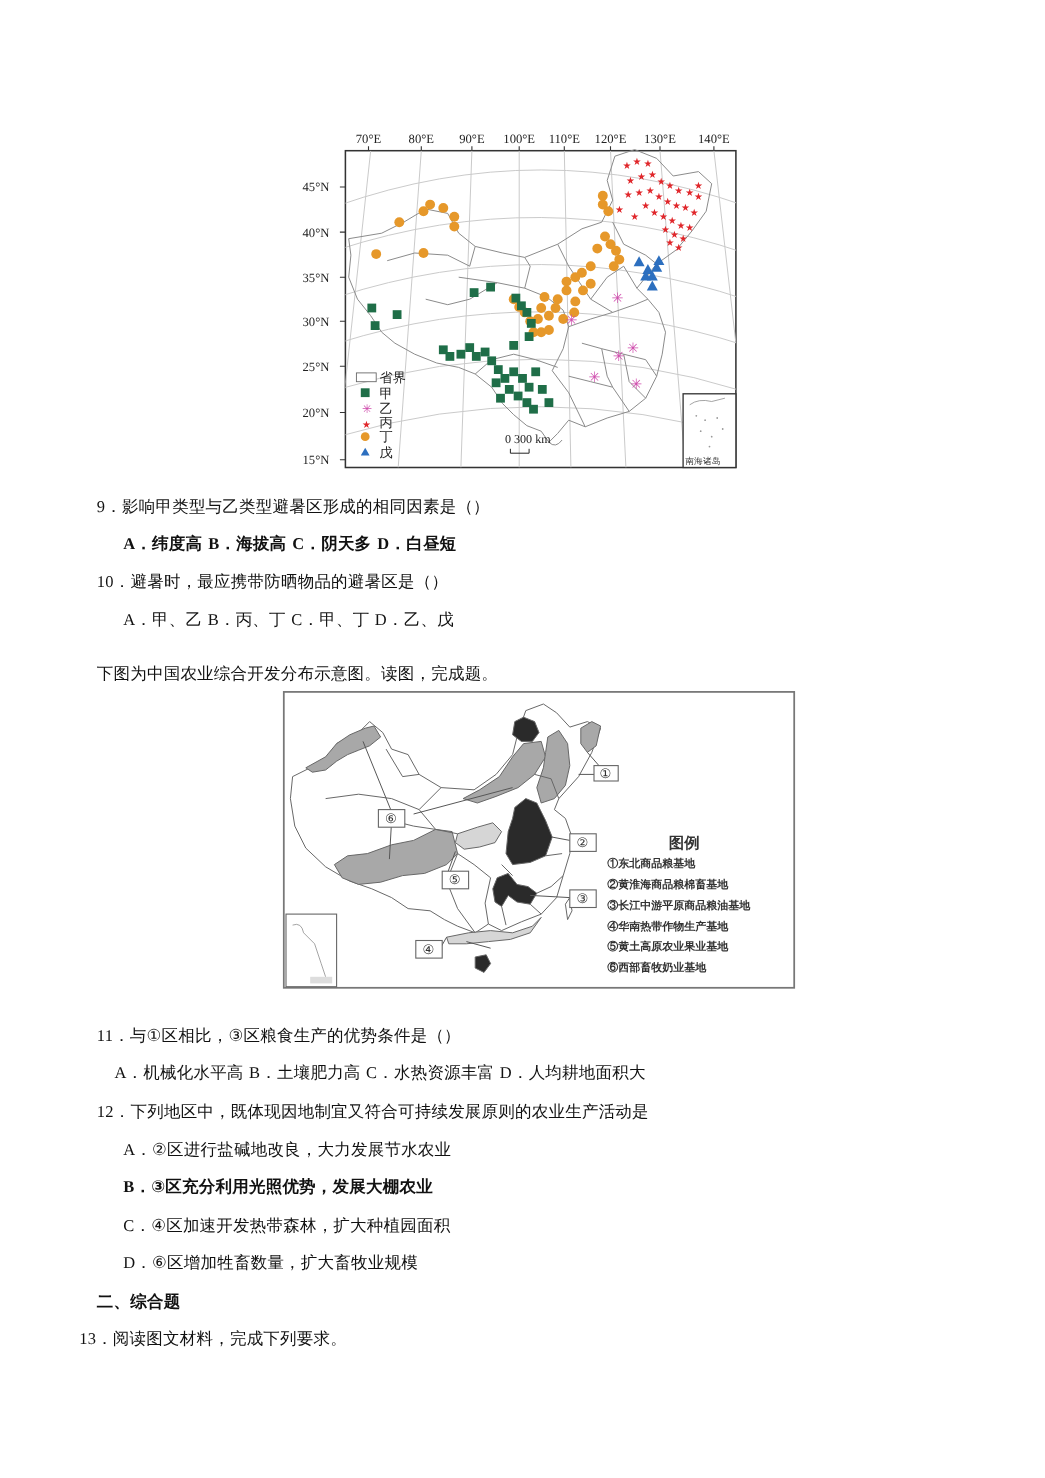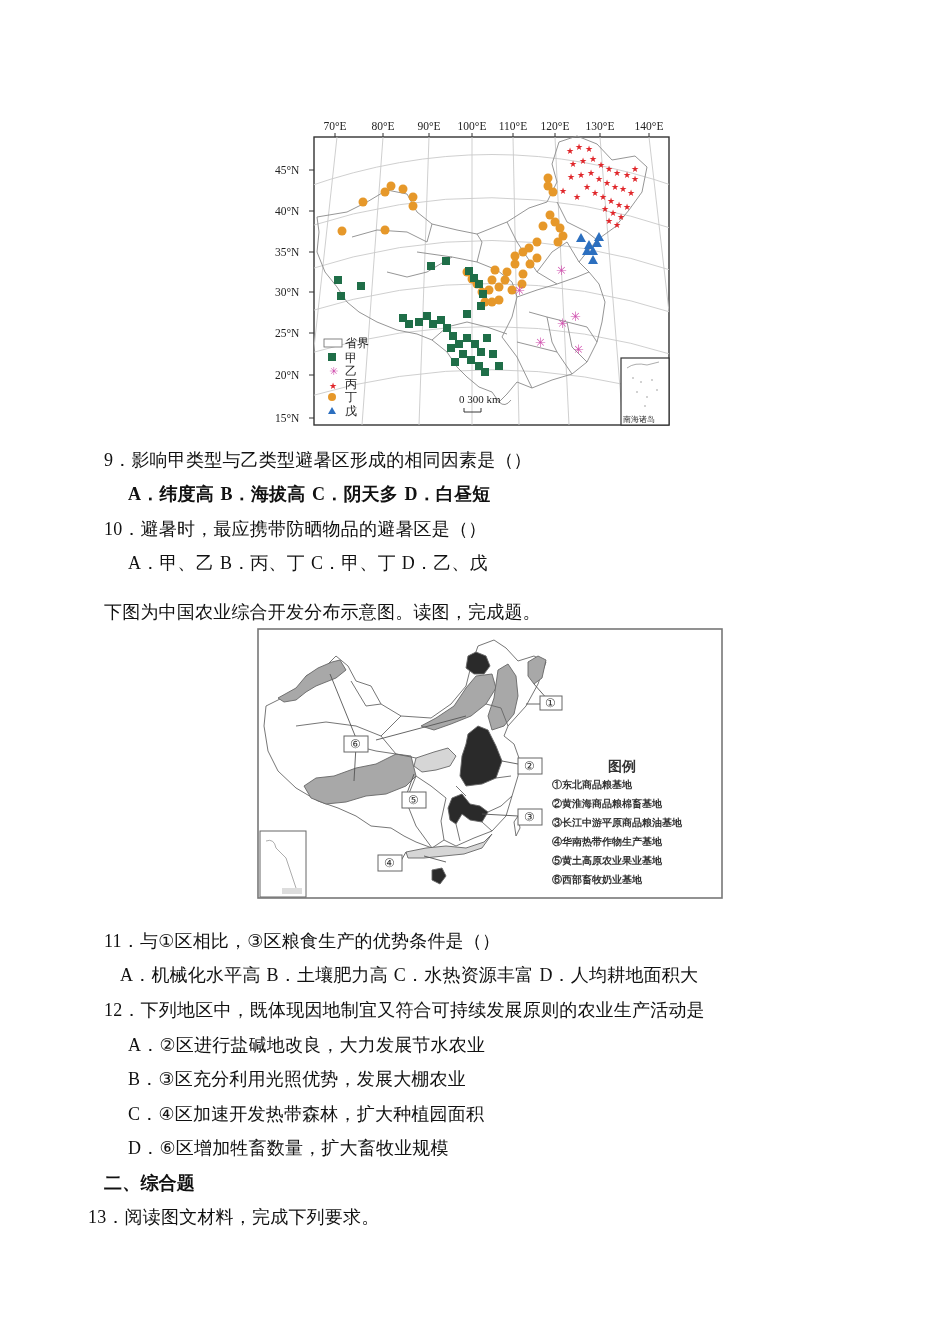--- a/index.html
+++ b/index.html
@@ -2,21 +2,21 @@
 <html><head>
 <meta charset="utf-8">
 <style>
   html, body { margin: 0; padding: 0; background: #ffffff; }
   body {
     width: 950px; height: 1344px; position: relative; overflow: hidden;
     font-family: "DejaVu Sans", "Liberation Sans", sans-serif;
     color: #111; font-size: 15px;
   }
   .abs { position: absolute; }
-  .line { position: absolute; left: 0; white-space: nowrap; line-height: 22px; font-size: 18px; letter-spacing: 0.2px; margin-left: 16px; }
+  .line { position: absolute; left: 0; white-space: nowrap; line-height: 22px; font-size: 15px; letter-spacing: 0.2px; }
   .num { font-family: "Liberation Serif", "DejaVu Serif", serif; }
   .opt { font-family: "Liberation Serif", "DejaVu Serif", serif; }
   .bold { font-weight: bold; }
 
   
   #fig1 { left: 267px; top: 112px; width: 420px; height: 320px; }
   #fig1 svg { display: block; }
   
   #fig2 { left: 256px; top: 626px; width: 470px; height: 276px; }
   #fig2 svg { display: block; }
@@ -411,21 +411,21 @@
     <span class="opt">D．</span><span>人均耕地面积大</span>
   </div>
 </div>
 
 <div class="abs" style="left:88px; top:999px; width:800px; height:22px;">
   <div class="line"><span class="num">12．</span><span>下列地区中，既体现因地制宜又符合可持续发展原则的农业生产活动是</span></div>
 </div>
 <div class="abs" style="left:112px; top:1034px; width:760px; height:22px;">
   <div class="line"><span class="opt">A．</span><span>②区进行盐碱地改良，大力发展节水农业</span></div>
 </div>
-<div class="abs" style="left:112px; top:1068px; width:760px; height:22px;">
+<div class="abs" style="left:112px; top:1068px; width:760px; height:22px;font-weight:bold;">
   <div class="line"><span class="opt">B．</span><span>③区充分利用光照优势，发展大棚农业</span></div>
 </div>
 <div class="abs" style="left:112px; top:1103px; width:760px; height:22px;">
   <div class="line"><span class="opt">C．</span><span>④区加速开发热带森林，扩大种植园面积</span></div>
 </div>
 <div class="abs" style="left:112px; top:1137px; width:760px; height:22px;text-align:center;">
   <div class="line"><span class="opt">D．</span><span>⑥区增加牲畜数量，扩大畜牧业规模</span></div>
 </div>
 
 <div class="abs" style="left:88px; top:1172px; width:300px; height:22px;">

